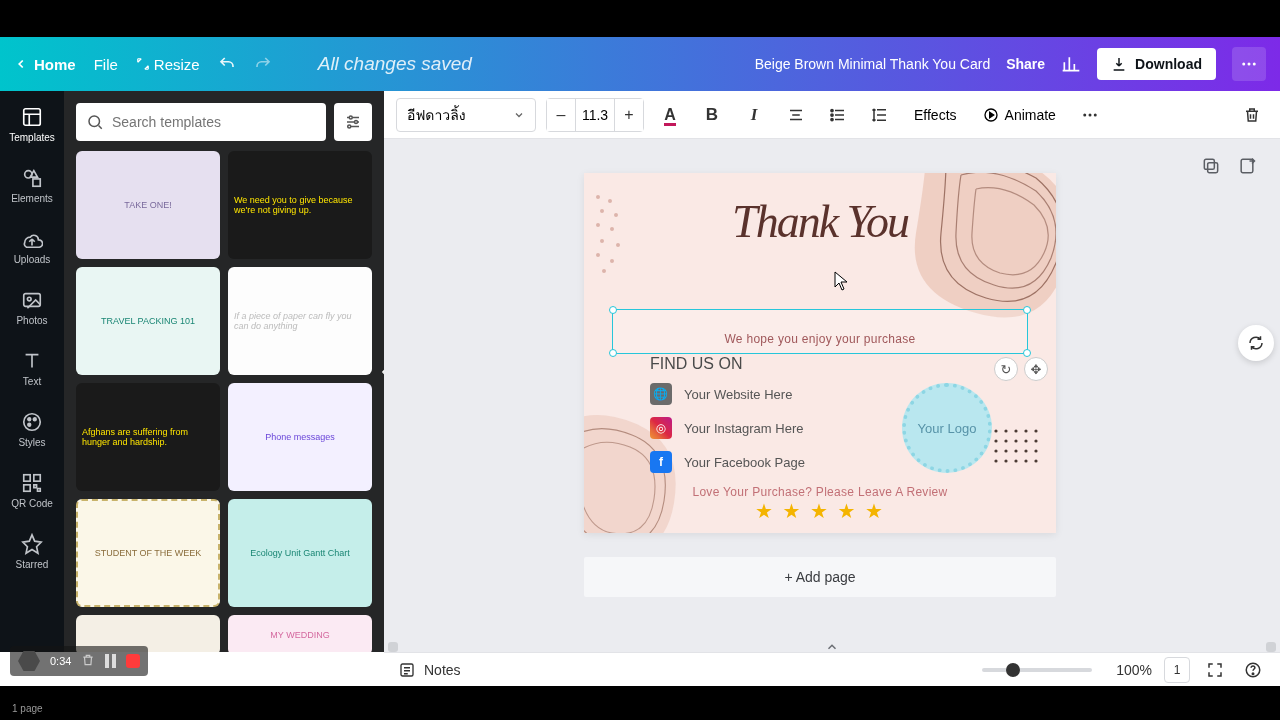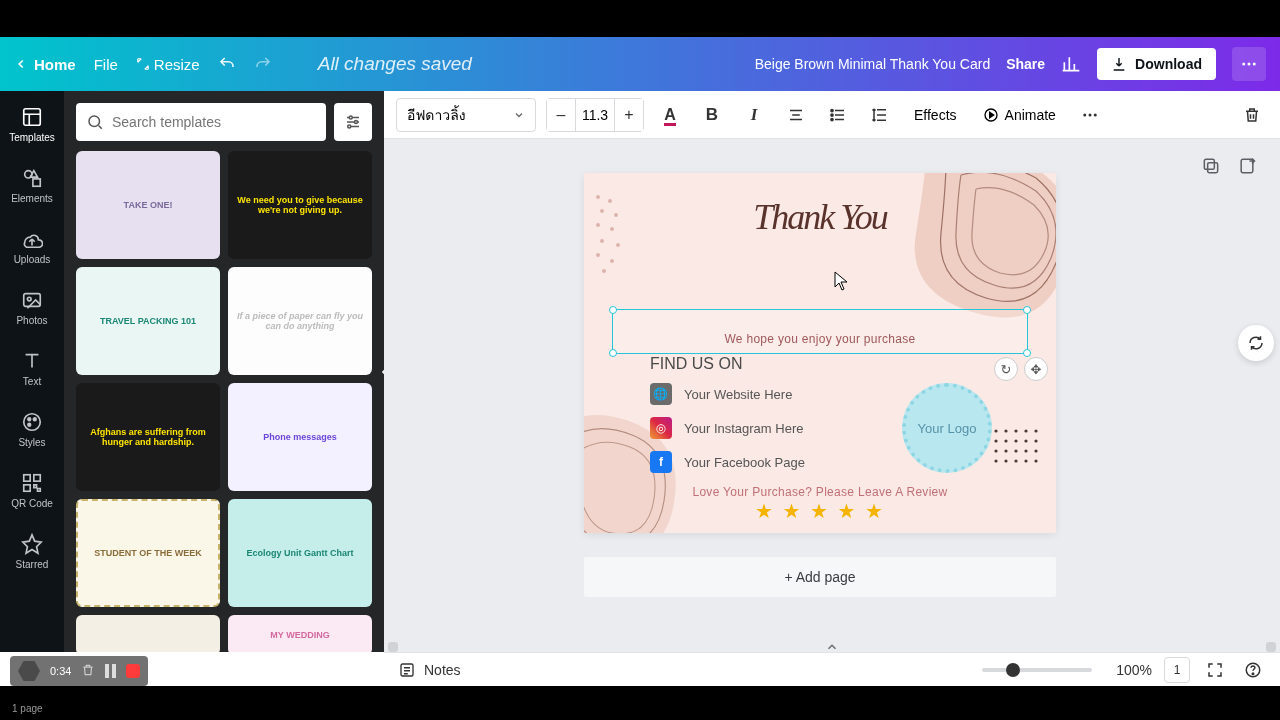--- a/index.html
+++ b/index.html
@@ -48,21 +48,21 @@
 
 .panel { width: 320px; background: #252627; padding: 12px; overflow: hidden; position: relative; }
 .search-row { display: flex; gap: 8px; align-items: center; border-radius: 18px; }
 .search-box { flex: 1; background: #fff; border-radius: 4px; height: 38px; display: flex; align-items: center; padding: 0 10px; gap: 8px; }
 .search-box svg { width: 18px; height: 18px; color: #555; }
 .search-box input { border: none; outline: none; font-size: 14px; flex: 1; background: transparent; color: #333; }
 .filter-btn { width: 38px; height: 38px; background: #fff; border-radius: 4px; display: flex; align-items: center; justify-content: center; cursor: pointer; }
 .filter-btn svg { width: 18px; height: 18px; color: #555; }
 
 .templates-grid { display: grid; grid-template-columns: 1fr 1fr; gap: 8px; margin-top: 10px; }
-.tpl { border-radius: 6px; overflow: hidden; cursor: pointer; display: flex; align-items: center; justify-content: center; font-size: 9px; font-weight: 700; text-align: center; padding: 6px; }
+.tpl { border-radius: 6px; overflow: hidden; cursor: pointer; display: flex; align-items: center; justify-content: center; font-size: 9px; font-weight: 400; padding: 6px; }
 .tpl.t1 { background: #e6e0f0; color: #7a6a9c; height: 108px; }
 .tpl.t2 { background: #1a1a1a; color: #ffe600; height: 108px; }
 .tpl.t3 { background: #e9f6f3; color: #1a8674; height: 108px; }
 .tpl.t4 { background: #fdfdfd; color: #bbb; height: 108px; font-style: italic; }
 .tpl.t5 { background: #1a1a1a; color: #ffe600; height: 108px; }
 .tpl.t6 { background: #f3f0ff; color: #6a46d9; height: 108px; }
 .tpl.t7 { background: #c5eeea; color: #1a8674; height: 108px; }
 .tpl.t8 { background: #fbf7e8; color: #8a6d3b; height: 108px; border: 2px dashed #c8b36b; }
 .tpl.t9 { background: #f4efe5; color: #a28c68; height: 40px; }
 .tpl.t10 { background: #fbeaf3; color: #d4699f; height: 40px; }
@@ -104,21 +104,21 @@
 .card-wrap { position: absolute; left: 200px; top: 34px; }
 .card { width: 472px; height: 360px; background: #fae9e5; position: relative; overflow: hidden; box-shadow: 0 2px 8px rgba(0,0,0,.08); }
 
 
 .blob-tr { position: absolute; top: -40px; right: -40px; width: 220px; height: 200px; }
 .blob-bl { position: absolute; bottom: -30px; left: -40px; width: 160px; height: 170px; }
 .dotsL { position: absolute; top: 18px; left: 8px; width: 50px; height: 90px; color: #c99185; opacity: .6; }
 .dotsR { position: absolute; bottom: 58px; right: 14px; width: 50px; height: 50px; color: #4a3a33; }
 
 .thank { position: absolute; top: 26px; left: 0; right: 0; text-align: center;
-  font-family: "Segoe Script", "Brush Script MT", cursive; font-size: 36px; font-style: italic; color: #5a322c; line-height: 1; letter-spacing: -2px;}
+  font-family: "Segoe Script", "Brush Script MT", cursive; font-size: 46px; font-style: italic; color: #5a322c; line-height: 1; letter-spacing: -2px;}
 .subtext { position: absolute; top: 136px; left: 28px; width: 416px; text-align: center;
   font-size: 12px; line-height: 1.45; color: #a0585b; letter-spacing: .3px;
   border: 1.5px solid #26c6da; background: rgba(255,255,255,.2); padding: 4px 6px; }
 .sel-handle { position: absolute; width: 8px; height: 8px; background: #fff; border: 1.5px solid #26c6da; border-radius: 50%; }
 .seltl { top: -4px; left: -4px; } .seltr { top: -4px; right: -4px; }
 .selbl { bottom: -4px; left: -4px; } .selbr { bottom: -4px; right: -4px; }
 .sel-tools { position: absolute; top: 184px; left: 410px; display: flex; gap: 6px; }
 .sel-tools .circ { width: 24px; height: 24px; border-radius: 50%; border: 1px solid #ccc; background: #fff;
   display: flex; align-items: center; justify-content: center; cursor: pointer; font-size: 13px; color: #555; }
 
@@ -151,21 +151,21 @@
 .bottom .notes { display: flex; align-items: center; gap: 8px; cursor: pointer; }
 .bottom .spacer { flex: 1; }
 .bottom .zoom-slider { width: 110px; height: 4px; background: #d7d9dd; border-radius: 2px; position: relative; }
 .bottom .zoom-slider .knob { position: absolute; left: 24px; top: -5px; width: 14px; height: 14px; border-radius: 50%; background: #333; }
 .bottom .zoom-val { width: 48px; text-align: right; }
 .bottom .pagecount { width: 26px; height: 26px; border: 1px solid #d7d9dd; border-radius: 4px; display: flex; align-items: center; justify-content: center; font-size: 12px; cursor: pointer; }
 .bottom .sq-btn { width: 26px; height: 26px; display: flex; align-items: center; justify-content: center; cursor: pointer; }
 
 
 .blackbar2 { height: 34px; background: #000; position: relative; }
-.rec-overlay { position: absolute; left: 10px; bottom: 34px; display: flex; align-items: center; gap: 10px;
+.rec-overlay { position: absolute; left: 10px; bottom: 44px; display: flex; align-items: center; gap: 10px;
   background: rgba(20,20,20,.6); border-radius: 4px; padding: 4px 8px; color: #fff; font-size: 11px; }
 .rec-overlay .hex { width: 22px; height: 22px; background: #4a4a4a; clip-path: polygon(25% 5%,75% 5%,100% 50%,75% 95%,25% 95%,0 50%); }
 .rec-overlay .trash svg { width: 14px; height: 14px; color: #ccc; }
 .rec-overlay .pause { display: flex; gap: 3px; }
 .rec-overlay .pause span { width: 4px; height: 14px; background: #ddd; }
 .rec-overlay .stop { width: 14px; height: 14px; background: #ff3b3b; border-radius: 3px; }
 .pages-label { position: absolute; left: 12px; bottom: 6px; font-size: 10px; color: #999; }
 
 .cursor { position: absolute; left: 450px; top: 180px; width: 14px; height: 20px; pointer-events: none; z-index: 50; }
 </style>

